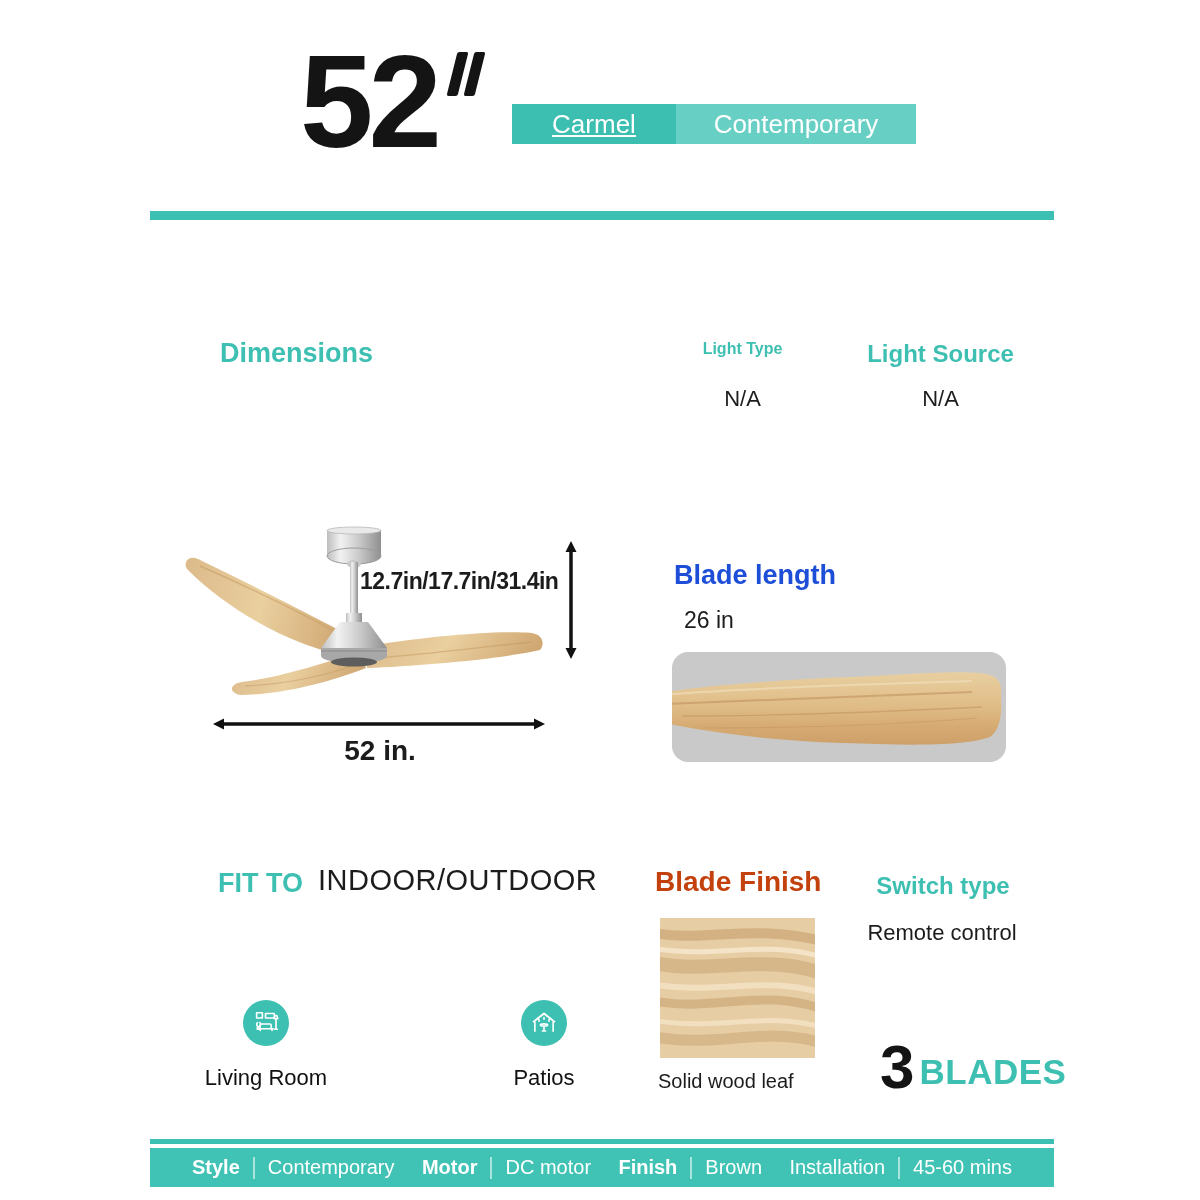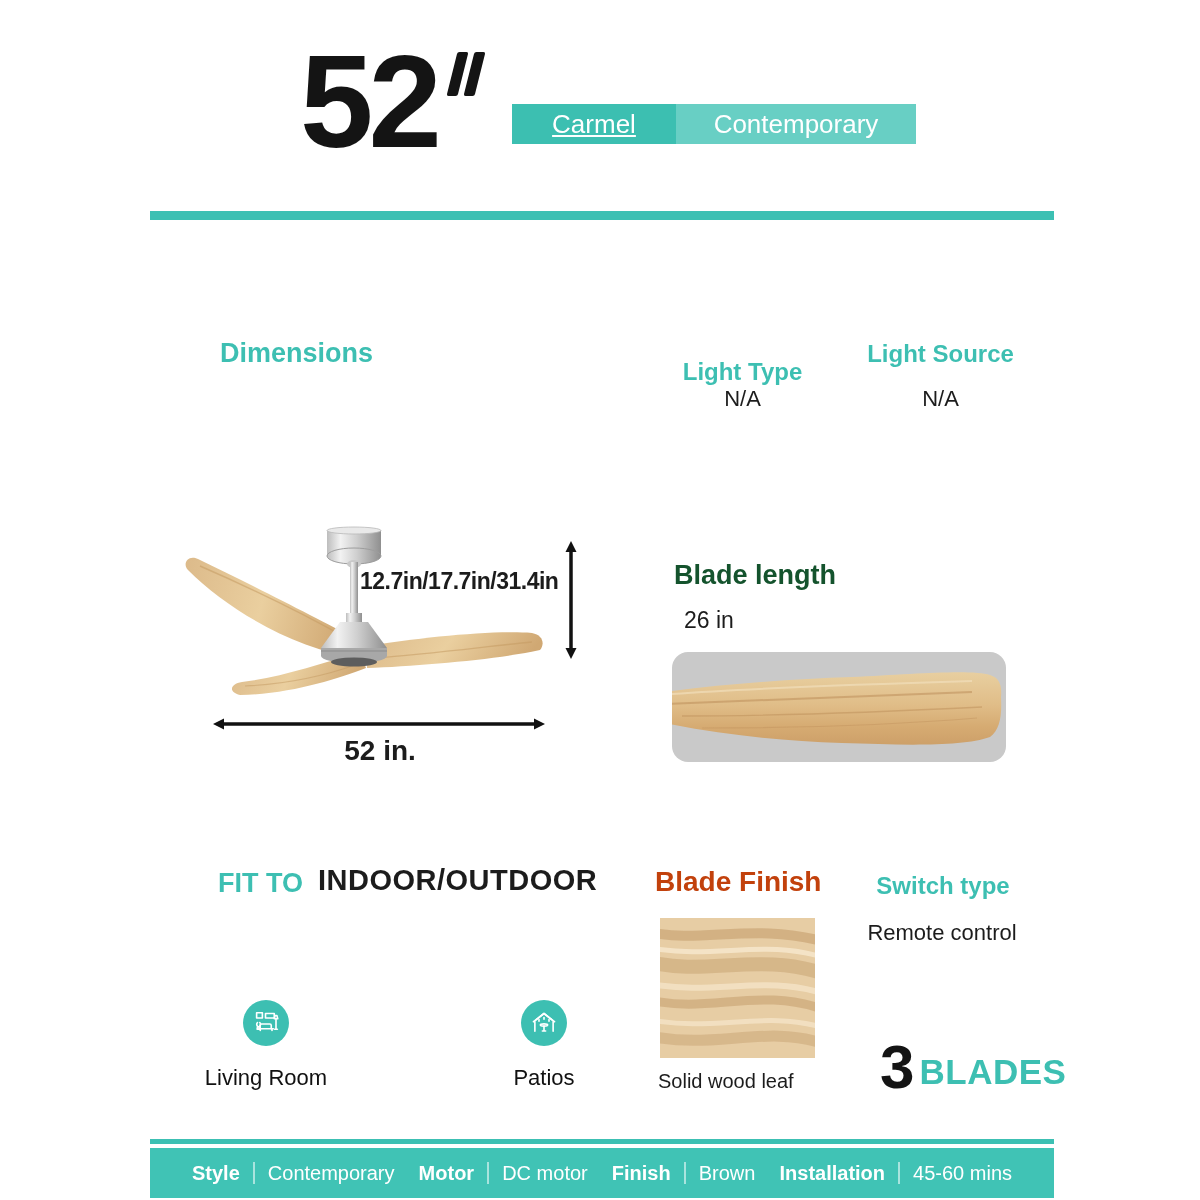--- a/index.html
+++ b/index.html
@@ -14,61 +14,61 @@
   .prime-marks span { display:block; width:11px; height:44px; background:#141414; border-radius:2px; }
   .badge { left:512px; top:104px; height:40px; display:flex; font-size:26px; color:#ffffff; }
   .badge-primary { width:164px; display:flex; align-items:center; justify-content:center;text-decoration:underline; }
   .badge-secondary { width:240px; display:flex; align-items:center; justify-content:center; }
   .top-divider { left:150px; top:211px; width:904px; height:9px; }
 
   
   .teal-head { font-weight:700; }
 
   .dimensions-title { left:220px; top:338px; font-size:27px; }
-  .lighttype-title { left:660px; top:340px; width:165px; text-align:center; font-size:24px;margin-top:18px; }
+  .lighttype-title { left:660px; top:340px; width:165px; text-align:center; font-size:16px; }
   .lighttype-value { left:660px; top:386px; width:165px; text-align:center; font-size:22px; }
   .lightsource-title { left:858px; top:340px; width:165px; text-align:center; font-size:24px; }
   .lightsource-value { left:858px; top:386px; width:165px; text-align:center; font-size:22px; }
 
   
   .fan-svg { left:170px; top:518px; }
   .height-label { left:360px; top:568px; font-size:23px; font-weight:700; letter-spacing:-0.5px; white-space:nowrap; }
   .sweep-label { left:290px; top:735px; width:180px; text-align:center; font-size:28px; font-weight:700; }
 
   
   .bladelength-title { left:674px; top:560px; font-size:27px; }
   .bladelength-value { left:684px; top:607px; font-size:23px; }
   .blade-panel { left:672px; top:652px; width:334px; height:110px; border-radius:16px; overflow:hidden; }
 
   
   .fitto-title { left:218px; top:868px; font-size:27px; }
-  .fitto-value { left:318px; top:864px; font-size:29px; font-weight:700; color:#1c1c1c; letter-spacing:0.5px; }
+  .fitto-value { left:318px; top:864px; font-size:29px; font-weight:400; color:#1c1c1c; letter-spacing:0.5px; }
   .room { width:150px; text-align:center; }
   .room-1 { left:191px; top:1000px; }
   .room-2 { left:333px; top:1002px; }
   .room-3 { left:469px; top:1000px; }
   .room-circle { width:46px; height:46px; border-radius:50%; margin:0 auto; display:flex; align-items:center; justify-content:center; }
   .room-label { margin-top:19px; font-size:22px; color:#111; }
 
   
   .bladefinish-title { left:655px; top:866px; font-size:28px; }
   .wood-square { left:660px; top:918px; width:155px; height:140px; overflow:hidden; }
   .wood-caption { left:658px; top:1070px; font-size:20px; }
   .switchtype-title { left:868px; top:872px; width:150px; text-align:center; font-size:24px; }
   .switchtype-value { left:856px; top:920px; width:172px; text-align:center; font-size:22px; }
   .blades-count-wrap { left:880px; top:1042px; display:flex; align-items:flex-end; }
   .blades-count { font-size:62px; font-weight:700; line-height:0.82; color:#141414; }
   .blades-label { font-size:35px; font-weight:700; margin-left:5px; margin-bottom:1px; letter-spacing:0.5px; }
 
   
   .footer-thinline { left:150px; top:1139px; width:904px; height:5px; }
-  .footer-bar { left:150px; top:1148px; width:904px; height:50px; display:flex; align-items:center; justify-content:space-between; padding:0 42px; color:#fff; font-size:20px; }
+  .footer-bar { left:150px; top:1148px; width:904px; height:39px; display:flex; align-items:center; justify-content:space-between; padding:0 42px; color:#fff; font-size:20px; }
   .footer-item { display:flex; align-items:center; gap:13px; white-space:nowrap; }
   .footer-label { font-weight:700; }
-  .footer-item:nth-child(4) .footer-label { font-weight:700; }
+  .footer-item:nth-child(4) .footer-label { font-weight:400; }
   .footer-sep { width:2px; height:22px; background:rgba(255,255,255,0.55); }
 </style>
 </head>
 <body>
 
 <div class="page">
 
   <div class="abs size-title">52</div>
   <div class="abs prime-marks">
       <span></span>
@@ -125,21 +125,21 @@
     <polygon points="401,23 395.5,34 406.5,34" fill="#111"></polygon>
     <polygon points="401,141 395.5,130 406.5,130" fill="#111"></polygon>
 
     <line x1="50" y1="206" x2="368" y2="206" stroke="#111" stroke-width="3.5"></line>
     <polygon points="43,206 54,200.5 54,211.5" fill="#111"></polygon>
     <polygon points="375,206 364,200.5 364,211.5" fill="#111"></polygon>
   </svg>
   <div class="abs height-label">12.7in/17.7in/31.4in</div>
   <div class="abs sweep-label">52 in.</div>
 
-  <div class="abs teal-head bladelength-title" style="color:#14532d">Blade length</div>
+  <div class="abs teal-head bladelength-title" style="color:#1d4ed8">Blade length</div>
   <div class="abs bladelength-value">26 in</div>
   <div class="abs blade-panel" style="background:#c9c9c9">
     <svg width="334" height="110" viewBox="0 0 334 110">
       <defs>
         <linearGradient id="wood2" x1="0" y1="0" x2="0" y2="1">
           <stop offset="0" stop-color="#e8cfa0"></stop>
             <stop offset="0.45" stop-color="#e0bd88"></stop>
           <stop offset="0.75" stop-color="#d6ab72"></stop>
             <stop offset="1" stop-color="#cda069"></stop>
         </linearGradient>

